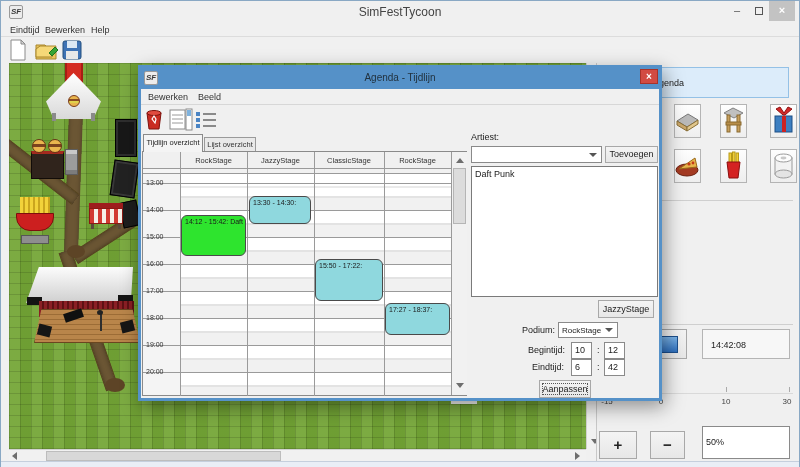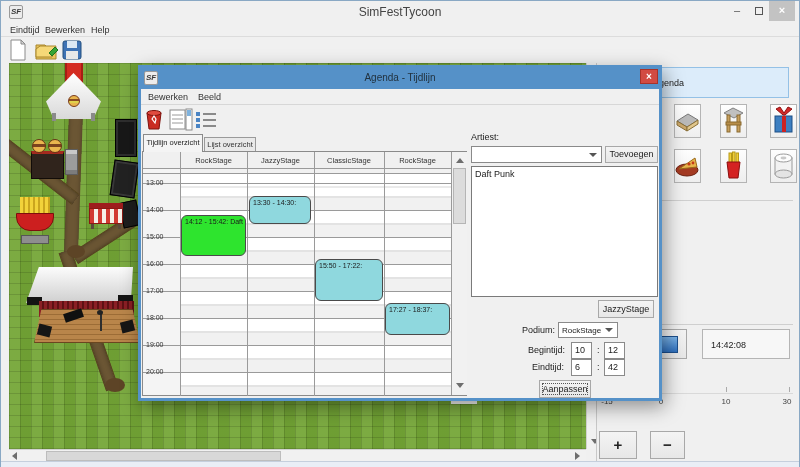--- a/index.html
+++ b/index.html
@@ -205,20 +205,21 @@
 
     <div style="position:absolute;left:0;top:330px;width:196px;height:1px;background:#d9d9d9"></div>
     <div style="position:absolute;left:129px;top:324px;width:1px;height:5px;background:#aaa"></div>
     <div style="position:absolute;left:192px;top:324px;width:1px;height:5px;background:#aaa"></div>
     <span class="tick" style="left:10px;top:334px">-15</span>
     <span class="tick" style="left:64px;top:334px">0</span>
     <span class="tick" style="left:129px;top:334px">10</span>
     <span class="tick" style="left:190px;top:334px">30</span>
     <div class="btn" style="left:2px;top:368px;width:38px;height:28px;font-size:15px;font-weight:bold;line-height:25px">+</div>
     <div class="btn" style="left:53px;top:368px;width:35px;height:28px;font-size:15px;font-weight:bold;line-height:25px">−</div>
+    <div class="tbox" style="left:105px;top:363px;width:88px;height:33px;line-height:31px">50%</div>
   </div>
 
   <div style="position:absolute;left:0;top:460px;width:798px;height:6px;background:#e9eef6;border-top:1px solid #c5cfdd"></div>
 
   <div class="dlg">
     <div class="dlgtitle">
       <div class="sficon" style="left:3px;top:3px">SF</div>
       <div style="position:absolute;left:0;top:4px;width:100%;text-align:center;font-size:10px;color:#21323f">Agenda - Tijdlijn</div>
       <div style="position:absolute;left:499px;top:1px;width:18px;height:15px;background:#d24b42;border:1px solid #a83229;color:#fff;font-size:10px;font-weight:bold;text-align:center;line-height:13px">×</div>
     </div>

